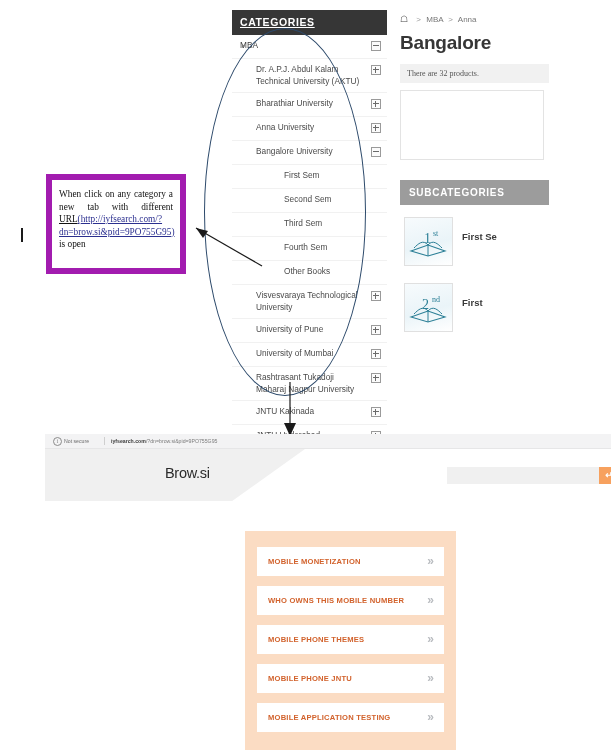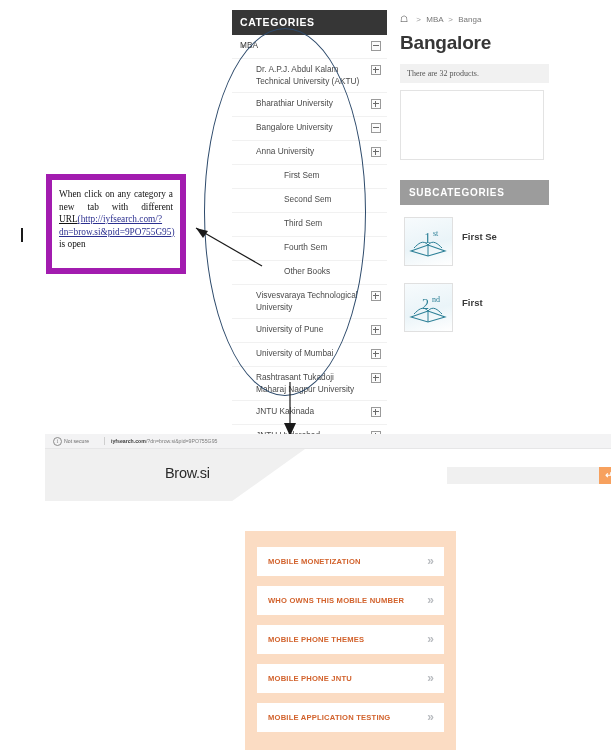--- a/index.html
+++ b/index.html
@@ -32,20 +32,21 @@
   }
   #categories-header {
     background: #363636;
     color: #ffffff;
     font-size: 10.5px;
     font-weight: bold;
     letter-spacing: 0.6px;
     padding: 6px 0 6px 8px;
     height: 13px;
     line-height: 13px;
+    text-decoration: underline;
   }
   .cat-list { list-style: none; margin: 0; padding: 0; }
   .cat-row {
     position: relative;
     border-bottom: 1px solid #f1f1f1;
     padding: 5px 26px 5px 8px;
     min-height: 13px;
   }
   .cat-label {
     font-size: 8.3px;
@@ -358,26 +359,26 @@
         </li>
         <li class="cat-row level1">
           <span class="cat-label">Dr. A.P.J. Abdul Kalam Technical University (AKTU)</span>
           <span class="toggle-icon plus"></span>
         </li>
         <li class="cat-row level1">
           <span class="cat-label">Bharathiar University</span>
           <span class="toggle-icon plus"></span>
         </li>
         <li class="cat-row level1">
+          <span class="cat-label">Anna University</span>
+          <span class="toggle-icon plus"></span>
+        </li>
+        <li class="cat-row level1">
           <span class="cat-label">Bangalore University</span>
           <span class="toggle-icon"></span>
-        </li>
-        <li class="cat-row level1">
-          <span class="cat-label">Anna University</span>
-          <span class="toggle-icon plus"></span>
         </li>
         <li class="cat-row level2">
           <span class="cat-label">First Sem</span>
         </li>
         <li class="cat-row level2">
           <span class="cat-label">Second Sem</span>
         </li>
         <li class="cat-row level2">
           <span class="cat-label">Third Sem</span>
         </li>
@@ -417,21 +418,21 @@
         </li>
       </ul>
   </div>
 
   <div id="store-main">
     <div id="breadcrumb">
       <span class="home-icon">☖</span>
       <span class="crumb-sep">&gt;</span>
       <span>MBA</span>
       <span class="crumb-sep">&gt;</span>
-      <span>Banga</span>
+      <span>Anna</span>
     </div>
     <div id="page-title">Bangalore</div>
     <div id="product-count">There are 32 products.</div>
     <div id="filter-box"></div>
     <div id="subcategories-header">SUBCATEGORIES</div>
 
     <div class="subcat-item">
       <div class="subcat-thumb">
         <svg width="47" height="47" viewBox="0 0 47 47">
           <path d="M6 33 L23 27 L40 33 L23 38 Z" fill="none" stroke="#2b7f96" stroke-width="1.1"></path>

